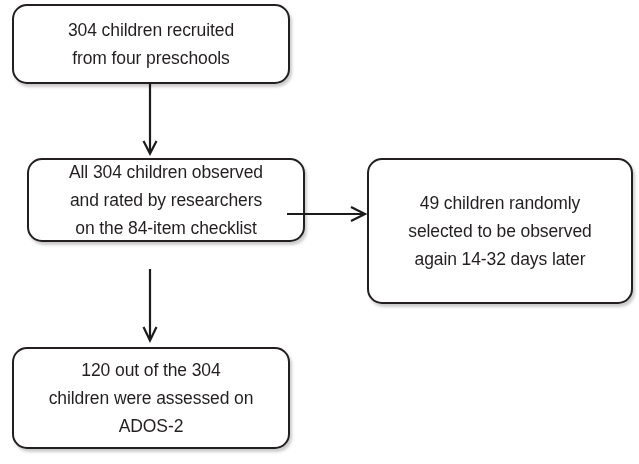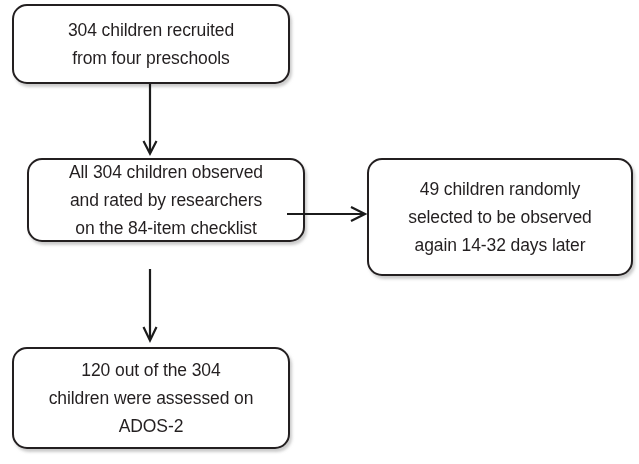--- a/index.html
+++ b/index.html
@@ -35,21 +35,21 @@
     white-space: pre-line;
     padding: 0 8px;
   }
   #node-recruited {
     left: 12px;  top: 4px;   width: 278px; height: 80px;
   }
   #node-observed {
     left: 20px;  top: 158px; width: 278px; height: 84px; margin-left: 7px;
   }
   #node-retest {
-    left: 367px; top: 158px; width: 266px; height: 118px;
+    left: 367px; top: 158px; width: 266px; height: 146px;
   }
   #node-ados {
     left: 12px;  top: 347px; width: 278px; height: 102px;
   }
   .connector {
     position: absolute;
     overflow: visible;
   }
   .connector line, .connector polyline {
     stroke: #1b1b1b;

